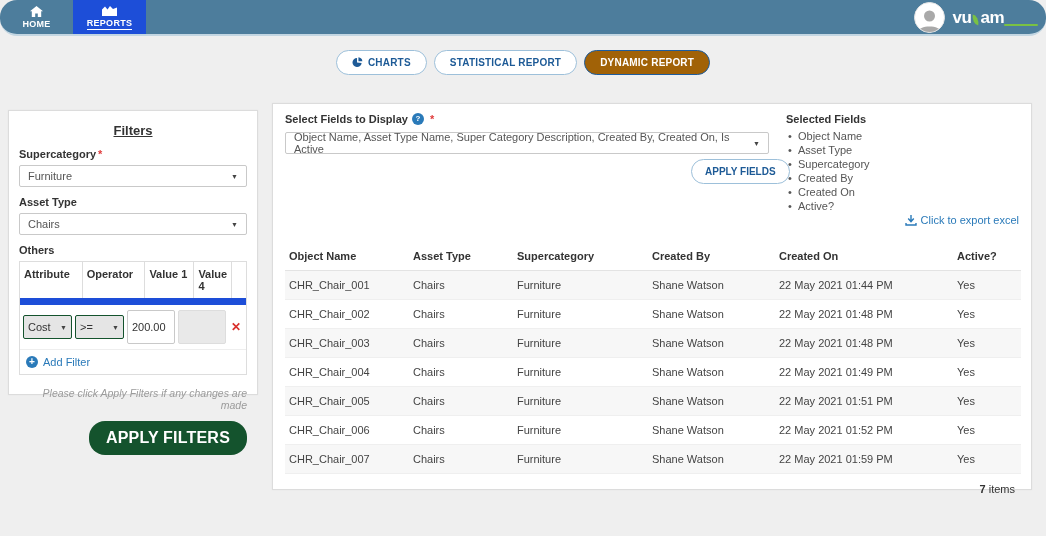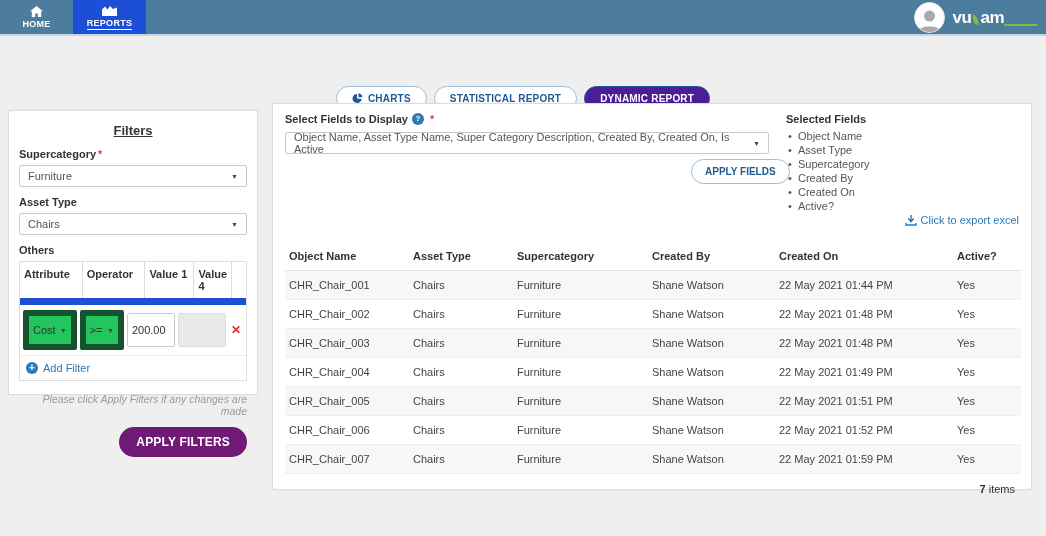--- a/index.html
+++ b/index.html
@@ -8,20 +8,21 @@
     font-family: "Liberation Sans", sans-serif;
     background: #efefef;
     position: relative;
     overflow: hidden;
     color: #333;
   }
   
   .navbar {
     height: 36px; background: #4d7d9c; display: flex; align-items: stretch;
     border-bottom: 2px solid #c3d6e2;
+    border-radius: 17px;
   }
   .nav-item {
     width: 73px; display: flex; flex-direction: column; align-items: center;
     justify-content: center; gap: 2px; color: #fff; font-size: 9px; font-weight: bold;
     cursor: pointer; letter-spacing: .3px;
   }
   .nav-item.active { background: #1d4ed8; }
   .nav-item.active .nav-label { border-bottom: 1px solid #fff; padding-bottom: 1px; }
   .nav-right { margin-left: auto; display: flex; align-items: center; gap: 8px; padding-right: 8px; }
   .avatar {
@@ -37,23 +38,23 @@
     margin: 0 1px 1px 1px; transform: rotate(8deg);
   }
   .brand-tag { width: 34px; height: 2px; background: #7ac143; margin-top: 2px; border-radius:1px; align-self:flex-end; }
   
   .tabs { display:flex; justify-content:center; gap:7px; margin-top:14px; }
   .pill {
     display:flex; align-items:center; gap:5px;
     background:#fff; border:1.5px solid #9dc0da; color:#1d5a96;
     font-family:"Liberation Sans",sans-serif;
     font-size:10px; font-weight:bold; letter-spacing:.2px;
-    padding: 6px 15px; border-radius: 14px; cursor:pointer;margin-top:36px;
-  }
-  .pill.active { background:#4c1d95; border-color:#1d5c9e; color:#fff; }
+    padding: 6px 15px; border-radius: 14px; cursor:pointer;
+  }
+  .pill.active { background:#a16207; border-color:#1d5c9e; color:#fff; }
   
   .panel {
     position:absolute; background:#fff; border:1px solid #dcdcdc;
     box-shadow: 0 0 2px rgba(0,0,0,.04);
   }
   #filters-panel { left:8px; top:110px; width:250px; height:285px; padding:8px 10px; }
   #main-panel { left:272px; top:103px; width:760px; height:387px; padding:9px 12px; }
   
   .filters-title { text-align:center; font-size:13px; font-weight:bold; text-decoration:underline; margin:4px 0 10px; }
   .f-label { font-size:11px; font-weight:bold; margin:9px 0 5px; }
@@ -64,40 +65,40 @@
     justify-content:space-between;
   }
   .caret { font-size:7px; color:#444; margin-left:4px; }
   .others-box { border:1px solid #ddd; margin-top:2px; font-size:11px; }
   .others-head { display:flex; border-bottom:7px solid #1d4ed8; font-weight:bold; }
   .others-head > div { padding:6px 4px; border-right:1px solid #ddd; }
   .others-head > div:last-child { border-right:none; }
   .oc-attr { width:64px; } .oc-op { width:64px; } .oc-v1 { width:50px; } .oc-v2 { width:38px; } .oc-x { width:14px; }
   .others-row { display:flex; align-items:center; padding:5px 3px; gap:3px; }
   .mini-select {
-    border:6px solid #14532d; border-radius:2px; height:40px; display:flex; align-items:center;
-    justify-content:space-between; padding:0 4px; font-size:11px; color:#333; cursor:pointer; background:#22c55e;
+    border:1px solid #14532d; border-radius:2px; height:24px; display:flex; align-items:center;
+    justify-content:space-between; padding:0 4px; font-size:11px; color:#333; cursor:pointer; background:#e5e5e5;
   }
   .ms-attr { width:60px; } .ms-op { width:60px; }
   .value-input {
     width:48px; height:34px; border:1px solid #c9c9c9; border-radius:2px; font-size:11px;
     padding:0 4px; color:#333; font-family:"Liberation Sans",sans-serif;
   }
   .value-input:disabled { background:#e9e9e9; border-color:#ddd; }
   .remove-x { color:#d9302c; font-weight:bold; font-size:12px; cursor:pointer; padding:0 2px; }
   .addfilter-row { border-top:1px solid #eee; padding:6px 6px; display:flex; align-items:center; gap:5px; }
   .plus-circle {
     width:12px; height:12px; border-radius:50%; background:#2a7ab9; color:#fff; font-size:10px;
     line-height:11px; text-align:center; font-weight:bold;
   }
   .add-link { color:#2a7ab9; font-size:11px; cursor:pointer; }
   .filters-note { font-style:italic; color:#9b9b9b; font-size:10.5px; text-align:right; margin-top:12px; }
   .apply-filters {
-    float:right; margin-top:10px; background:#701a75; color:#fff; border:none; cursor:pointer;
-    font-family:"Liberation Sans",sans-serif; font-size:12px; font-weight:bold; letter-spacing:.2px;
+    float:right; margin-top:10px; background:#14532d; color:#fff; border:none; cursor:pointer;
+    font-family:"Liberation Sans",sans-serif; font-size:16px; font-weight:bold; letter-spacing:.2px;
     padding:8px 17px; border-radius:16px;
   }
   
   .sf-label-row { display:flex; align-items:center; gap:4px; font-size:11px; font-weight:bold; }
   .help-circle {
     width:12px; height:12px; border-radius:50%; background:#2a7ab9; color:#fff; font-size:8px;
     line-height:12px; text-align:center; font-weight:bold; cursor:pointer;
   }
   .fields-select { width:484px; margin-top:7px; }
   .apply-fields {

